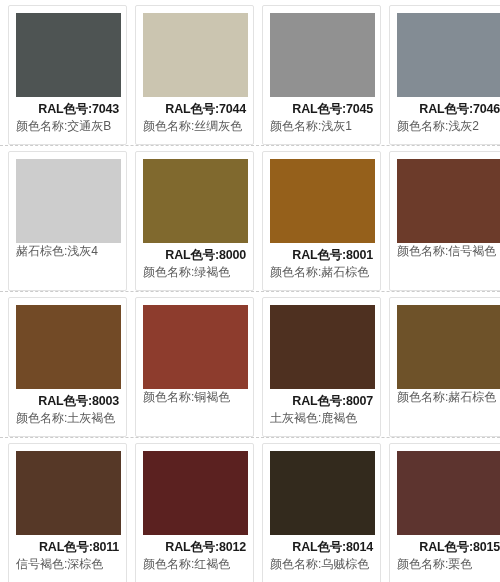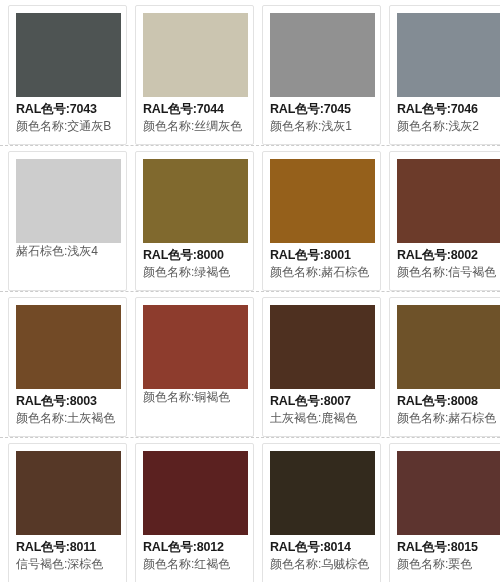--- a/index.html
+++ b/index.html
@@ -57,20 +57,21 @@
   }
 
   .swatch-code {
     font-size: 12.5px;
     font-weight: bold;
     color: #1a1a1a;
     line-height: 1.35;
     margin-top: 4px;
     letter-spacing: -0.2px;
     white-space: nowrap;
+    text-align: right;
   }
 
   .swatch-name {
     font-size: 12px;
     font-weight: normal;
     color: #5a5a5a;
     line-height: 1.3;
     margin-top: 1px;
     white-space: nowrap;
   }
@@ -115,21 +116,20 @@
       <div class="swatch-code">RAL色号:8000</div>
       <div class="swatch-name">颜色名称:绿褐色</div>
     </div>
     <div class="swatch-card">
       <span class="swatch-chip" style="background-color: rgb(149, 96, 27);"></span>
       <div class="swatch-code">RAL色号:8001</div>
       <div class="swatch-name">颜色名称:赭石棕色</div>
     </div>
     <div class="swatch-card">
       <span class="swatch-chip" style="background-color: rgb(108, 59, 42);"></span>
-      <div class="swatch-code">RAL色号:8002</div>
       <div class="swatch-name">颜色名称:信号褐色</div>
     </div>
   </div>
 
   <div class="row-divider"></div>
 
   <div class="palette-row">
     <div class="swatch-card">
       <span class="swatch-chip" style="background-color: rgb(114, 74, 38);"></span>
       <div class="swatch-code">RAL色号:8003</div>
@@ -139,21 +139,20 @@
       <span class="swatch-chip" style="background-color: rgb(141, 60, 45);"></span>
       <div class="swatch-name">颜色名称:铜褐色</div>
     </div>
     <div class="swatch-card">
       <span class="swatch-chip" style="background-color: rgb(78, 48, 32);"></span>
       <div class="swatch-code">RAL色号:8007</div>
       <div class="swatch-name">土灰褐色:鹿褐色</div>
     </div>
     <div class="swatch-card">
       <span class="swatch-chip" style="background-color: rgb(110, 82, 41);"></span>
-      <div class="swatch-code">RAL色号:8008</div>
       <div class="swatch-name">颜色名称:赭石棕色</div>
     </div>
   </div>
 
   <div class="row-divider"></div>
 
   <div class="palette-row last">
     <div class="swatch-card">
       <span class="swatch-chip" style="background-color: rgb(86, 56, 39);"></span>
       <div class="swatch-code">RAL色号:8011</div>

